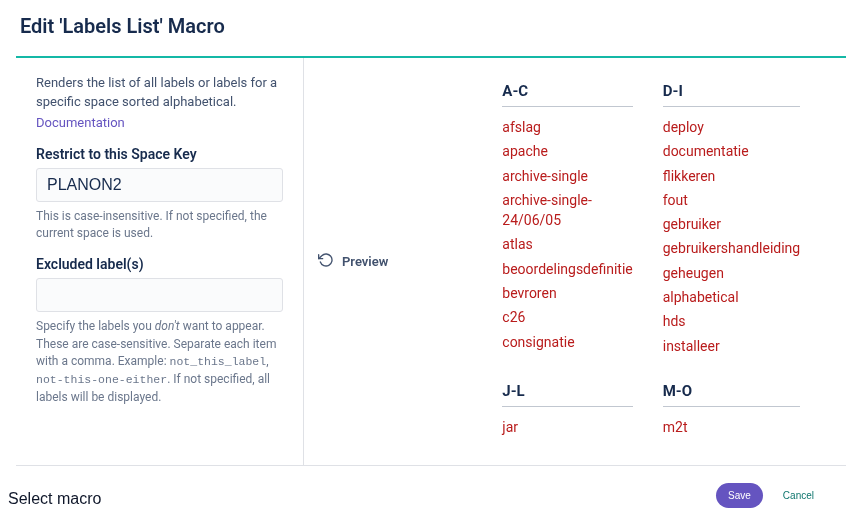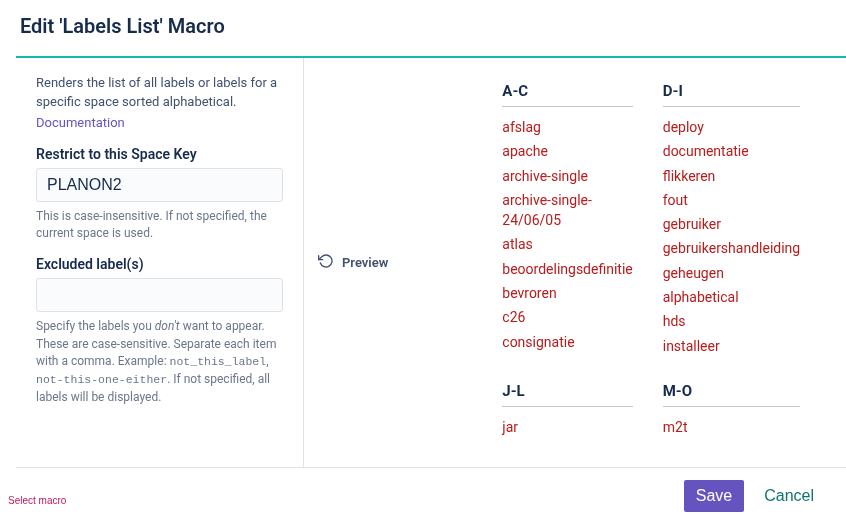--- a/index.html
+++ b/index.html
@@ -124,31 +124,31 @@
       display: flex;
       align-items: center;
       padding: 12px 20px 10px 8px;
     }
     .footer-left {
       flex: 1;
     }
     .link-button {
       background: none;
       border: none;
-      color: #be185d;
-      font-size: 10px;
+      color: #0f172a;
+      font-size: 16px;
       cursor: pointer;
       padding: 4px 0;
       margin-top: 8px;
     }
     .btn {
       border: none;
-      border-radius: 2px;
+      border-radius: 13px;
       padding: 7px 12px;
-      font-size: 16px;
+      font-size: 10px;
       font-weight: 500;
       cursor: pointer;
     }
     .btn-primary {
       background: #6554c0;
       color: #fff;
       margin-right: 8px;
     }
     .btn-subtle {
       background: transparent;

